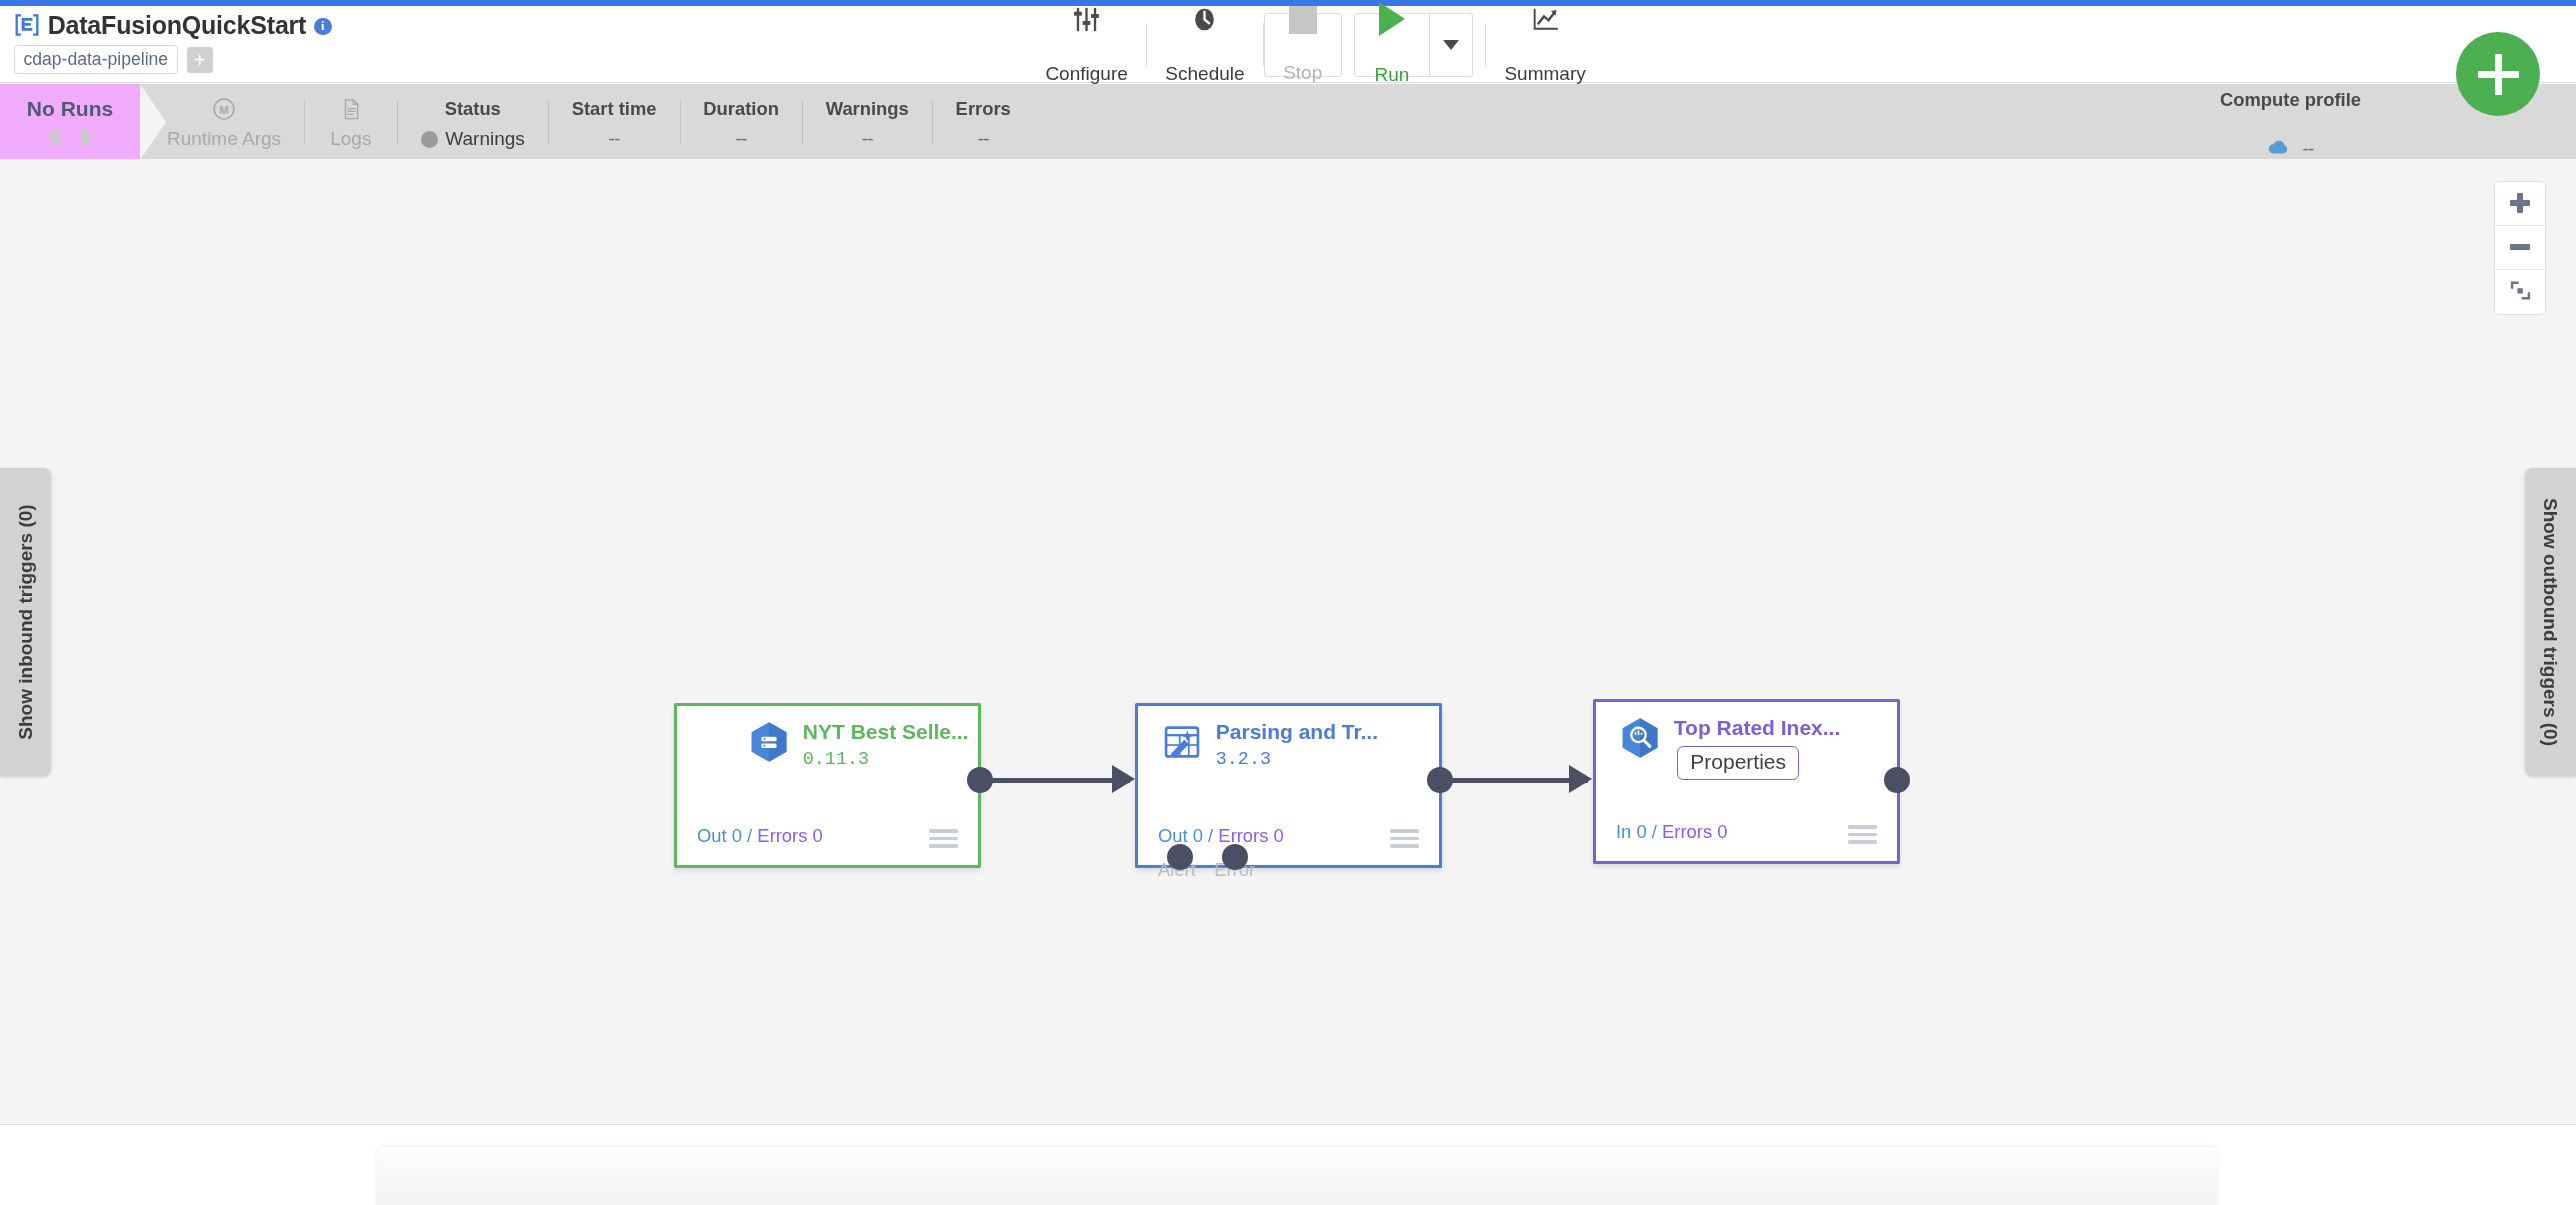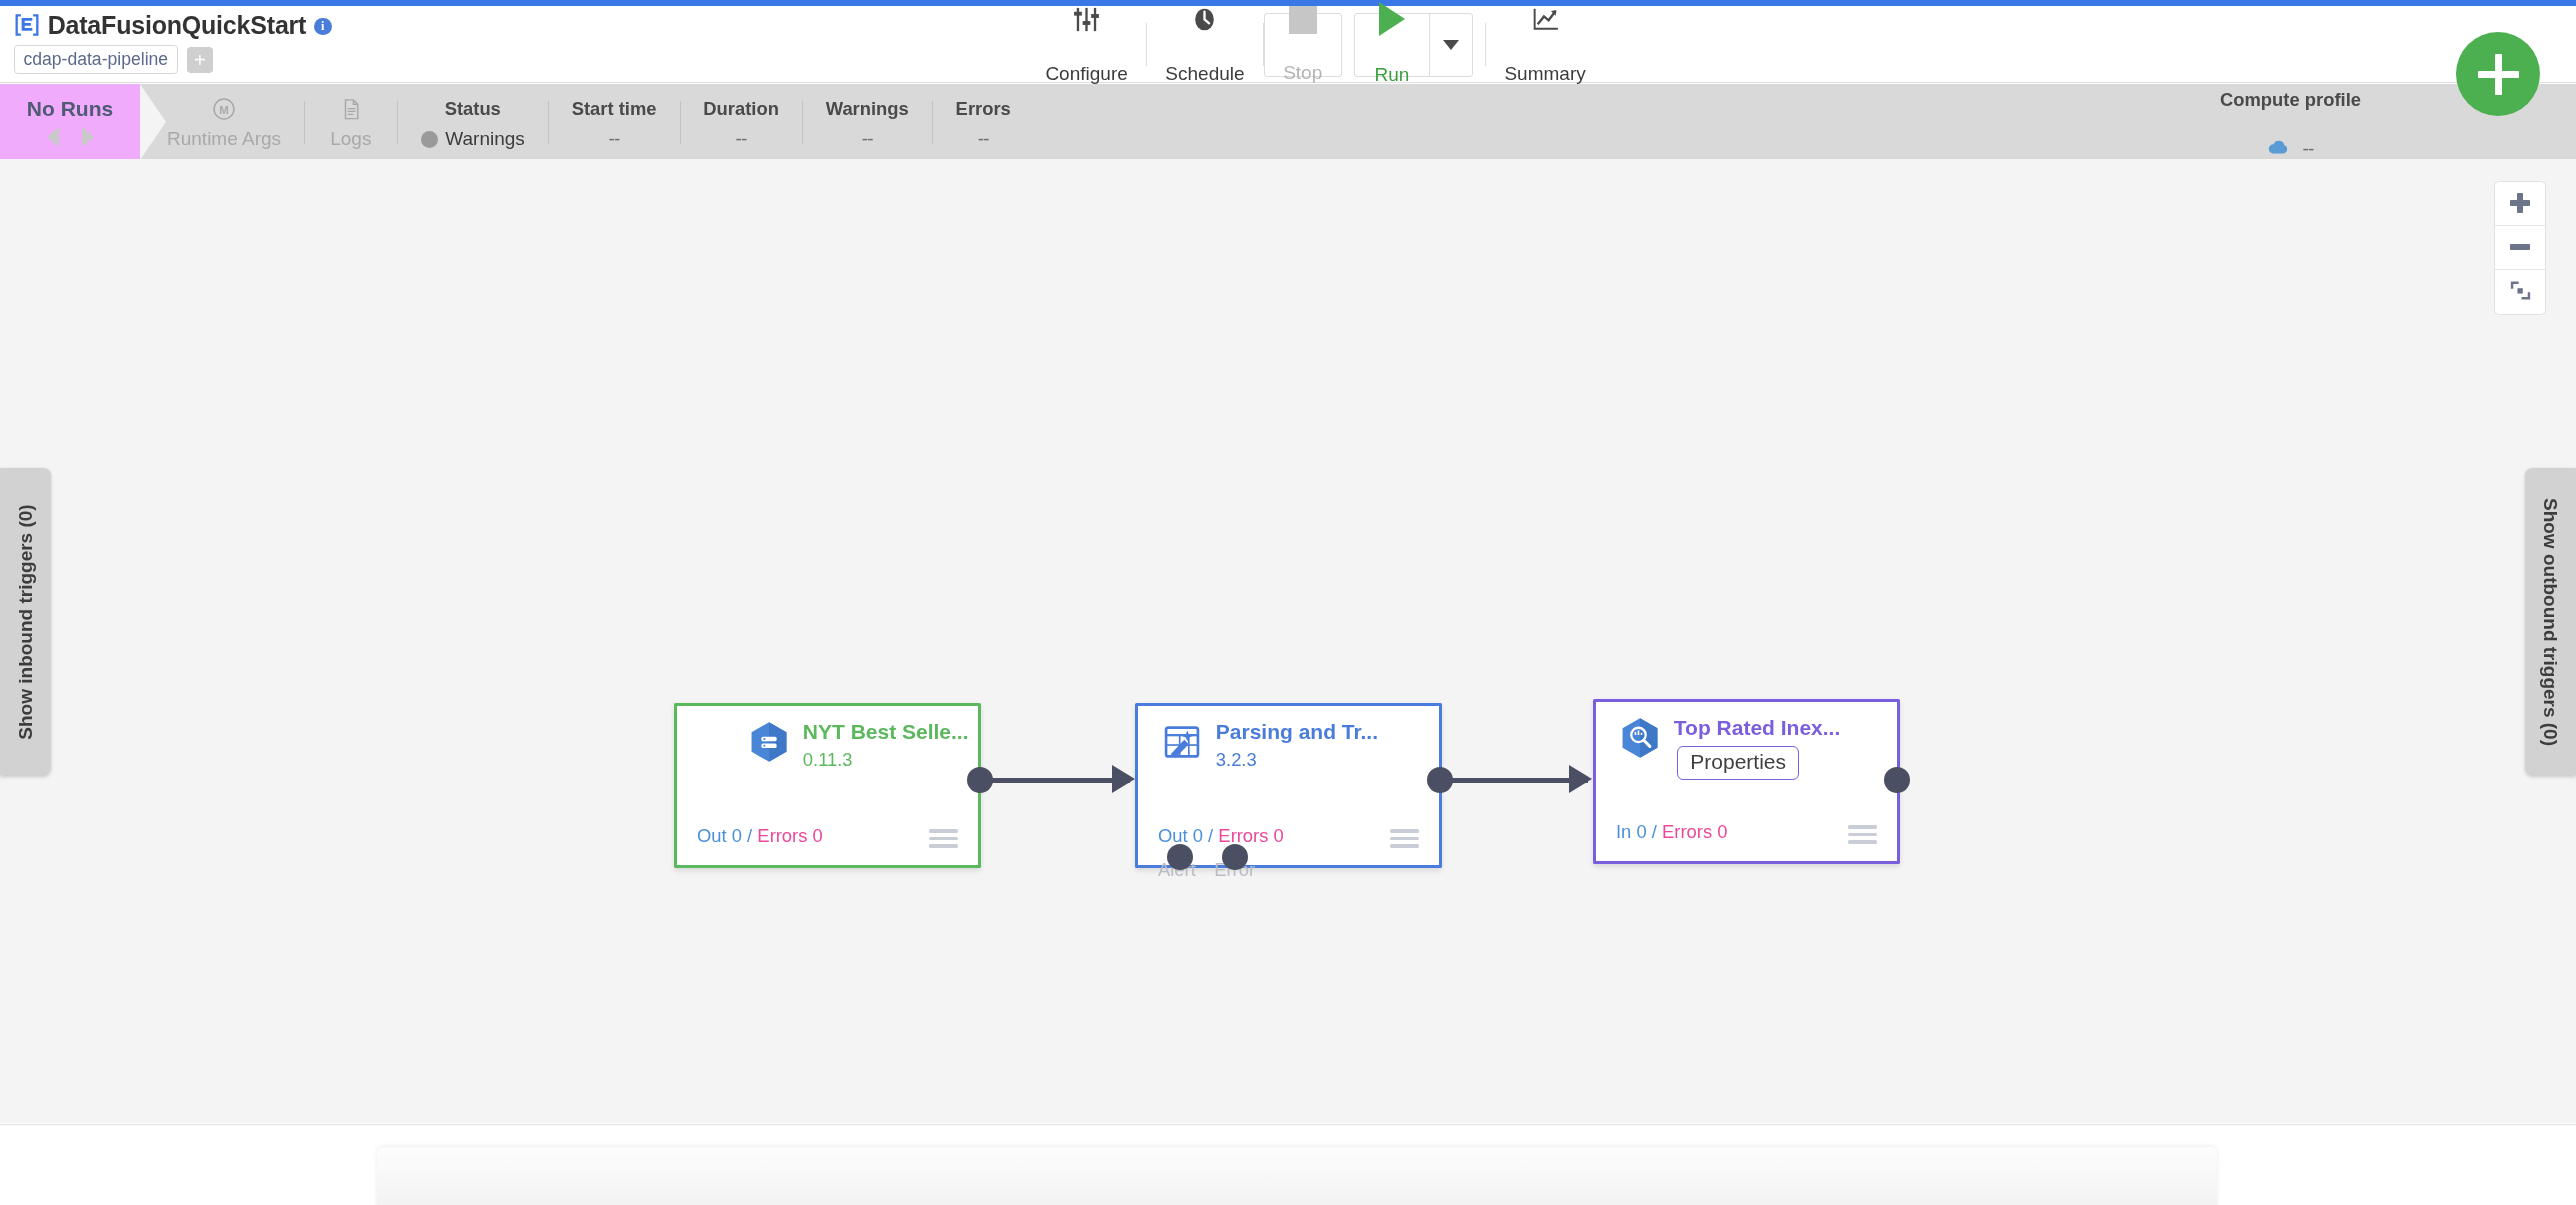--- a/index.html
+++ b/index.html
@@ -186,30 +186,30 @@
     background: #ffffff; border: 3.1px solid #888; border-radius: 1.5px;
     box-shadow: 0 2.3px 5.4px rgba(0,0,0,.10);
   }
   .node.n1 { left: 674px; top: 544px; border-color: #5cb85c; padding-left: 48px; }
   .node.n2 { left: 1135px; top: 544px; border-color: #4a7ddb; }
   .node.n3 { left: 1593px; top: 540px; border-color: #7b5ede; }
 
   .node-head { display: flex; align-items: flex-start; padding: 14px 0 0 21.5px; }
   .plugin-ico { width: 44px; height: 44px; flex: none; margin-right: 12.3px; }
   .node-name { font-size: 21px; font-weight: bold; line-height: 1.15; white-space: nowrap; }
-  .node-ver { font-size: 18.4px; line-height: 1.4; margin-top: 3.1px; }
+  .node-ver { font-size: 18.4px; line-height: 1.4; margin-top: 3.1px; font-family: Liberation Mono, monospace; }
   .n1 .node-name, .n1 .node-ver { color: #5cb85c; }
   .n2 .node-name, .n2 .node-ver { color: #4a7ddb; }
   .n3 .node-name { color: #7b5ede; }
 
   .node-metrics {
     position: absolute; left: 20px; top: 119px;
     font-size: 18.4px; color: #4a90d9; white-space: nowrap;
   }
-  .node-metrics .err { color: #ec4899; }
+  .node-metrics .err { color: #8b5cf6; }
   .node-metrics .sl { color: #4a90d9; }
 
   .node-alerts {
     position: absolute; left: 20px; top: 153px;
     font-size: 18.4px; color: #b9bcc4; display: flex; gap: 18.4px;
   }
 
   .hamburger {
     position: absolute; right: 20px; bottom: 17px; width: 29px;
   }

